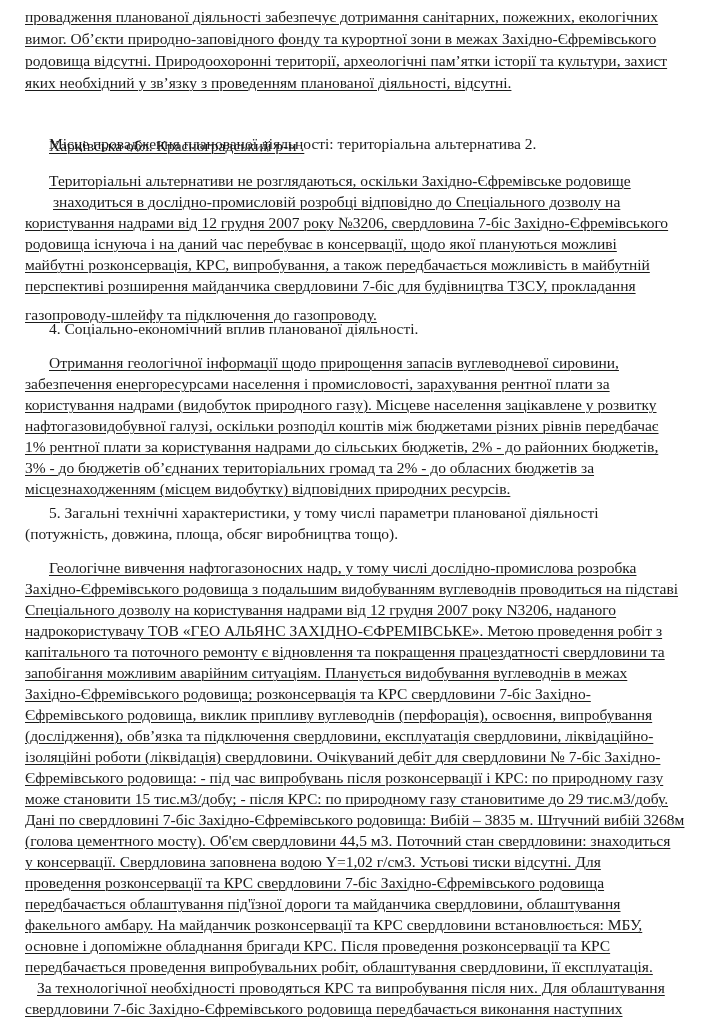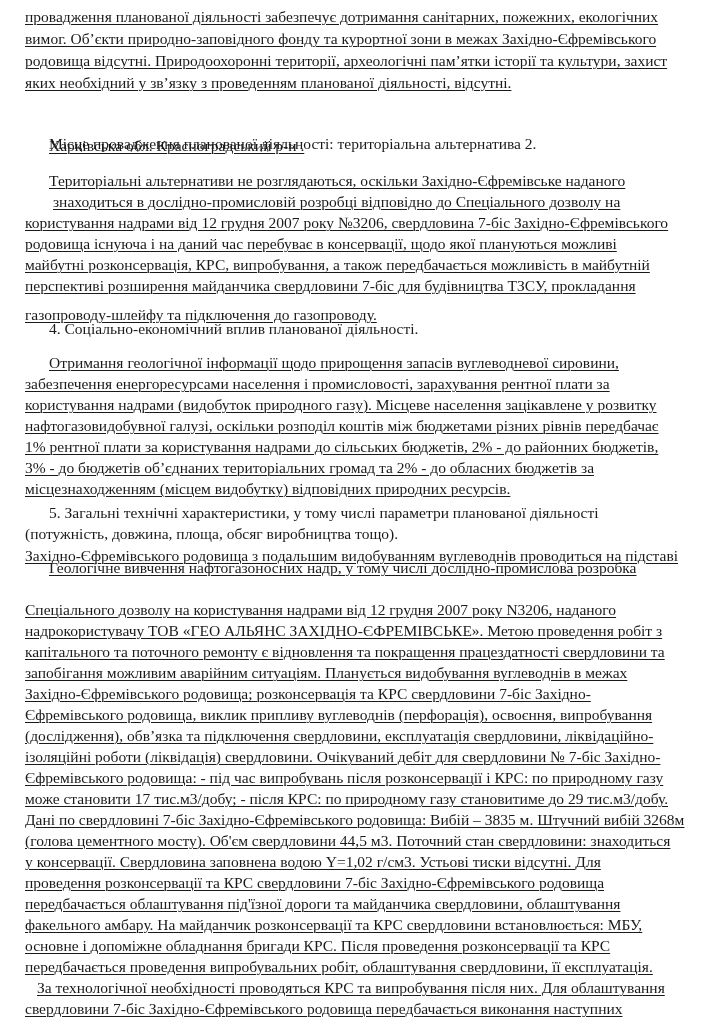--- a/index.html
+++ b/index.html
@@ -28,21 +28,21 @@
     <div class="line u" style="top: 6px; line-height: 21px; height: 21px;"><span class="t" style="width: 673px; transform: scaleX(1);">провадження планованої діяльності забезпечує дотримання санітарних, пожежних, екологічних</span></div>
     <div class="line u" style="top: 28px; line-height: 21px; height: 21px;"><span class="t" style="transform: scaleX(1);">вимог. Об’єкти природно-заповідного фонду та курортної зони в межах Західно-Єфремівського</span></div>
     <div class="line u" style="top: 50px; line-height: 21px; height: 21px;"><span class="t" style="transform: scaleX(1);">родовища відсутні. Природоохоронні території, археологічні пам’ятки історії та культури, захист</span></div>
     <div class="line u" style="top: 72px; line-height: 21px; height: 21px;"><span class="t" style="transform: scaleX(1);">яких необхідний у зв’язку з проведенням планованої діяльності, відсутні.</span></div>
   </div>
 
   <div class="line lead" style="top: 101px; line-height: 21px; height: 21px;"><span class="t" style="transform: scaleX(1); margin-top: 32px;">Місце провадження планованої діяльності: територіальна альтернатива 2.</span></div>
   <div class="line lead u" style="top: 135px; line-height: 21px; height: 21px;"><span class="t" style="transform: scaleX(1);">Харківська обл. Красноградський р-н .</span></div>
 
   <div>
-    <div class="line lead u" style="top: 170px; line-height: 21px; height: 21px;"><span class="t" style="transform: scaleX(1);">Територіальні альтернативи не розглядаються, оскільки Західно-Єфремівське наданого</span></div>
+    <div class="line lead u" style="top: 170px; line-height: 21px; height: 21px;"><span class="t" style="transform: scaleX(1);">Територіальні альтернативи не розглядаються, оскільки Західно-Єфремівське родовище</span></div>
     <div class="line u" style="top: 191px; line-height: 21px; height: 21px; margin-left: 28px;"><span class="t" style="transform: scaleX(1);">знаходиться в дослідно-промисловій розробці відповідно до Спеціального дозволу на</span></div>
     <div class="line u" style="top: 212px; line-height: 21px; height: 21px;"><span class="t" style="transform: scaleX(1);">користування надрами від 12 грудня 2007 року №3206, свердловина 7-біс Західно-Єфремівського</span></div>
     <div class="line u" style="top: 233px; line-height: 21px; height: 21px;"><span class="t" style="transform: scaleX(1);">родовища існуюча і на даний час перебуває в консервації, щодо якої плануються можливі</span></div>
     <div class="line u" style="top: 254px; line-height: 21px; height: 21px;"><span class="t" style="transform: scaleX(1);">майбутні розконсервація, КРС, випробування, а також передбачається можливість в майбутній</span></div>
     <div class="line u" style="top: 275px; line-height: 21px; height: 21px;"><span class="t" style="transform: scaleX(1);">перспективі розширення майданчика свердловини 7-біс для будівництва ТЗСУ, прокладання</span></div>
     <div class="line u" style="top: 304px; line-height: 21px; height: 21px;"><span class="t" style="transform: scaleX(1);">газопроводу-шлейфу та підключення до газопроводу.</span></div>
   </div>
 
   <div>
     <div class="line lead" style="top: 318px; line-height: 21px; height: 21px;"><span class="t" style="transform: scaleX(1);">4. Соціально-економічний вплив планованої діяльності.</span></div>
@@ -53,31 +53,31 @@
     <div class="line u" style="top: 436px; line-height: 21px; height: 21px;"><span class="t" style="transform: scaleX(1);">1% рентної плати за користування надрами до сільських бюджетів, 2% - до районних бюджетів,</span></div>
     <div class="line u" style="top: 457px; line-height: 21px; height: 21px;"><span class="t" style="transform: scaleX(1);">3% - до бюджетів об’єднаних територіальних громад та 2% - до обласних бюджетів за</span></div>
     <div class="line u" style="top: 478px; line-height: 21px; height: 21px;"><span class="t" style="transform: scaleX(1);">місцезнаходженням (місцем видобутку) відповідних природних ресурсів.</span></div>
   </div>
 
   <div>
     <div class="line lead" style="top: 502px; line-height: 21px; height: 21px;"><span class="t" style="transform: scaleX(1);">5. Загальні технічні характеристики, у тому числі параметри планованої діяльності</span></div>
     <div class="line" style="top: 523px; line-height: 21px; height: 21px;"><span class="t" style="transform: scaleX(1); text-align: right;">(потужність, довжина, площа, обсяг виробництва тощо).</span></div>
 
     <div class="line lead u" style="top: 557px; line-height: 21px; height: 21px;"><span class="t" style="transform: scaleX(1);">Геологічне вивчення нафтогазоносних надр, у тому числі дослідно-промислова розробка</span></div>
-    <div class="line u" style="top: 545px; line-height: 21px; height: 21px;"><span class="t" style="transform: scaleX(1);">Західно-Єфремівського родовища з подальшим видобуванням вуглеводнів проводиться на підставі</span></div>
+    <div class="line u" style="top: 578px; line-height: 21px; height: 21px;"><span class="t" style="transform: scaleX(1);">Західно-Єфремівського родовища з подальшим видобуванням вуглеводнів проводиться на підставі</span></div>
     <div class="line u" style="top: 599px; line-height: 21px; height: 21px;"><span class="t" style="transform: scaleX(1);">Спеціального дозволу на користування надрами від 12 грудня 2007 року N3206, наданого</span></div>
     <div class="line u" style="top: 620px; line-height: 21px; height: 21px;"><span class="t" style="transform: scaleX(1);">надрокористувачу ТОВ «ГЕО АЛЬЯНС ЗАХІДНО-ЄФРЕМІВСЬКЕ». Метою проведення робіт з</span></div>
     <div class="line u" style="top: 641px; line-height: 21px; height: 21px;"><span class="t" style="transform: scaleX(1);">капітального та поточного ремонту є відновлення та покращення працездатності свердловини та</span></div>
     <div class="line u" style="top: 662px; line-height: 21px; height: 21px;"><span class="t" style="transform: scaleX(1);">запобігання можливим аварійним ситуаціям. Планується видобування вуглеводнів в межах</span></div>
     <div class="line u" style="top: 683px; line-height: 21px; height: 21px;"><span class="t" style="transform: scaleX(1);">Західно-Єфремівського родовища; розконсервація та КРС свердловини 7-біс Західно-</span></div>
     <div class="line u" style="top: 704px; line-height: 21px; height: 21px;"><span class="t" style="transform: scaleX(1);">Єфремівського родовища, виклик припливу вуглеводнів (перфорація), освоєння, випробування</span></div>
     <div class="line u" style="top: 725px; line-height: 21px; height: 21px;"><span class="t" style="transform: scaleX(1);">(дослідження), обв’язка та підключення свердловини, експлуатація свердловини, ліквідаційно-</span></div>
     <div class="line u" style="top: 746px; line-height: 21px; height: 21px;"><span class="t" style="transform: scaleX(1);">ізоляційні роботи (ліквідація) свердловини. Очікуваний дебіт для свердловини № 7-біс Західно-</span></div>
     <div class="line u" style="top: 767px; line-height: 21px; height: 21px;"><span class="t" style="transform: scaleX(1);">Єфремівського родовища: - під час випробувань після розконсервації і КРС: по природному газу</span></div>
-    <div class="line u" style="top: 788px; line-height: 21px; height: 21px;"><span class="t" style="transform: scaleX(1);">може становити 17 тис.м3/добу; - після КРС: по природному газу становитиме до 29 тис.м3/добу.</span></div>
+    <div class="line u" style="top: 788px; line-height: 21px; height: 21px;"><span class="t" style="transform: scaleX(1);">може становити 15 тис.м3/добу; - після КРС: по природному газу становитиме до 29 тис.м3/добу.</span></div>
     <div class="line u" style="top: 809px; line-height: 21px; height: 21px;"><span class="t" style="transform: scaleX(1);">Дані по свердловині 7-біс Західно-Єфремівського родовища: Вибій – 3835 м. Штучний вибій 3268м</span></div>
     <div class="line u" style="top: 830px; line-height: 21px; height: 21px;"><span class="t" style="transform: scaleX(1);">(голова цементного мосту). Об'єм свердловини 44,5 м3. Поточний стан свердловини: знаходиться</span></div>
     <div class="line u" style="top: 851px; line-height: 21px; height: 21px;"><span class="t" style="transform: scaleX(1);">у консервації. Свердловина заповнена водою Y=1,02 г/см3. Устьові тиски відсутні. Для</span></div>
     <div class="line u" style="top: 872px; line-height: 21px; height: 21px;"><span class="t" style="transform: scaleX(1);">проведення розконсервації та КРС свердловини 7-біс Західно-Єфремівського родовища</span></div>
     <div class="line u" style="top: 893px; line-height: 21px; height: 21px;"><span class="t" style="transform: scaleX(1);">передбачається облаштування під'їзної дороги та майданчика свердловини, облаштування</span></div>
     <div class="line u" style="top: 914px; line-height: 21px; height: 21px;"><span class="t" style="transform: scaleX(1);">факельного амбару. На майданчик розконсервації та КРС свердловини встановлюється: МБУ,</span></div>
     <div class="line u" style="top: 935px; line-height: 21px; height: 21px;"><span class="t" style="transform: scaleX(1);">основне і допоміжне обладнання бригади КРС. Після проведення розконсервації та КРС</span></div>
     <div class="line u" style="top: 956px; line-height: 21px; height: 21px;"><span class="t" style="transform: scaleX(1);">передбачається проведення випробувальних робіт, облаштування свердловини, її експлуатація.</span></div>
     <div class="line u" style="top: 977px; line-height: 21px; height: 21px;"><span class="t" style="transform: scaleX(1); margin-left: 12px;">За технологічної необхідності проводяться КРС та випробування після них. Для облаштування</span></div>
     <div class="line u" style="top: 998px; line-height: 21px; height: 21px;"><span class="t" style="transform: scaleX(1);">свердловини 7-біс Західно-Єфремівського родовища передбачається виконання наступних</span></div>

